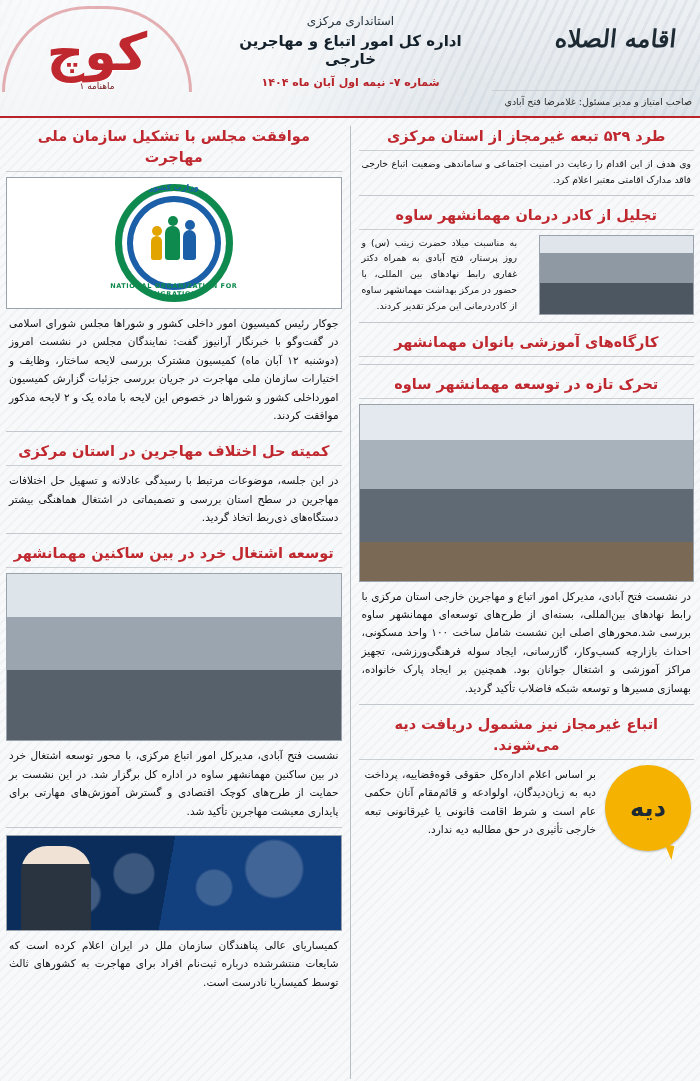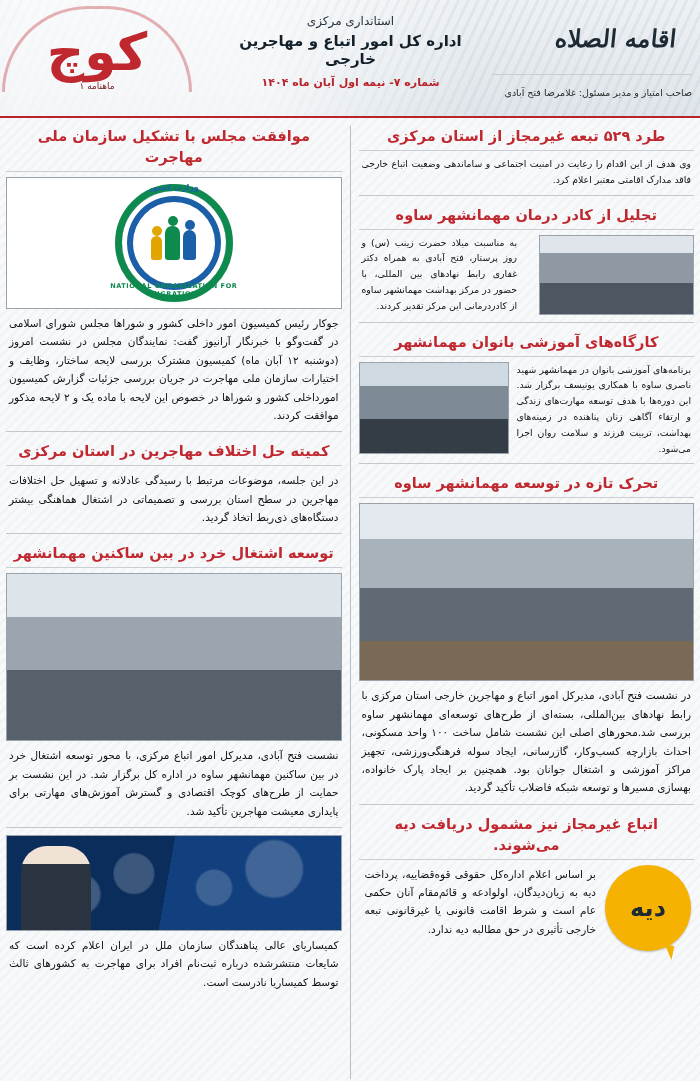--- a/index.html
+++ b/index.html
@@ -88,24 +88,24 @@
     font-size: 24px;
     font-weight: bold;
     color: #1d2a33;
     font-family: "DejaVu Serif", "Liberation Serif", serif;
     line-height: 1;
     transform: skewX(-6deg);
   }
   .staff {
     font-size: 9.5px;
     color: #2b2b2b;
-    margin-top: 4px;
+    margin-top: 20px;
     line-height: 1.7;
     border-top: 1px solid #c9ced3;
-    padding-top: 10px;
+    padding-top: 3px;
   }
 
   
   .content {
     display: flex;
     flex-direction: row;
     height: 963px;
     padding: 6px 6px 0 6px;
     gap: 8px;
     background:
@@ -326,24 +326,20 @@
 
       <h2 class="head">تجلیل از کادر درمان مهمانشهر ساوه</h2>
       <div style="display:flex; gap:19px; align-items:flex-start;">
         <div class="photo ph-group" style="flex:0 0 155px; height:80px;"></div>
         <p class="body small" style="flex:1 1 auto;">به مناسبت میلاد حضرت زینب (س) و روز پرستار، فتح آبادی به همراه دکتر غفاری رابط نهادهای بین المللی، با حضور در مرکز بهداشت مهمانشهر ساوه از کادردرمانی این مرکز تقدیر کردند.</p>
       </div>
 
       <div class="hr"></div>
 
       <h2 class="head">کارگاه‌های آموزشی بانوان مهمانشهر</h2>
-      <div style="display:flex; gap:5px; align-items:flex-start;">
-        <p class="body small" style="flex:1 1 auto;">برنامه‌های آموزشی بانوان در مهمانشهر شهید ناصری ساوه با همکاری یونیسف برگزار شد. این دوره‌ها با هدف توسعه مهارت‌های زندگی و ارتقاء آگاهی زنان پناهنده در زمینه‌های بهداشت، تربیت فرزند و سلامت روان اجرا می‌شود.</p>
-        <div class="photo ph-women" style="flex:0 0 150px; height:92px;"></div>
-      </div>
 
       <div class="hr"></div>
 
       <h2 class="head">تحرک تازه در توسعه مهمانشهر ساوه</h2>
       <div class="photo ph-hall" style="height:178px;"></div>
       <p class="body">در نشست فتح آبادی، مدیرکل امور اتباع و مهاجرین خارجی استان مرکزی با رابط نهادهای بین‌المللی، بسته‌ای از طرح‌های توسعه‌ای مهمانشهر ساوه بررسی شد.محورهای اصلی این نشست شامل ساخت ۱۰۰ واحد مسکونی، احداث بازارچه کسب‌وکار، گازرسانی، ایجاد سوله فرهنگی‌ورزشی، تجهیز مراکز آموزشی و اشتغال جوانان بود. همچنین بر ایجاد پارک خانواده، بهسازی مسیرها و توسعه شبکه فاضلاب تأکید گردید.</p>
 
       <div class="hr"></div>
 
       <h2 class="head">اتباع غیرمجاز نیز مشمول دریافت دیه می‌شوند.</h2>

